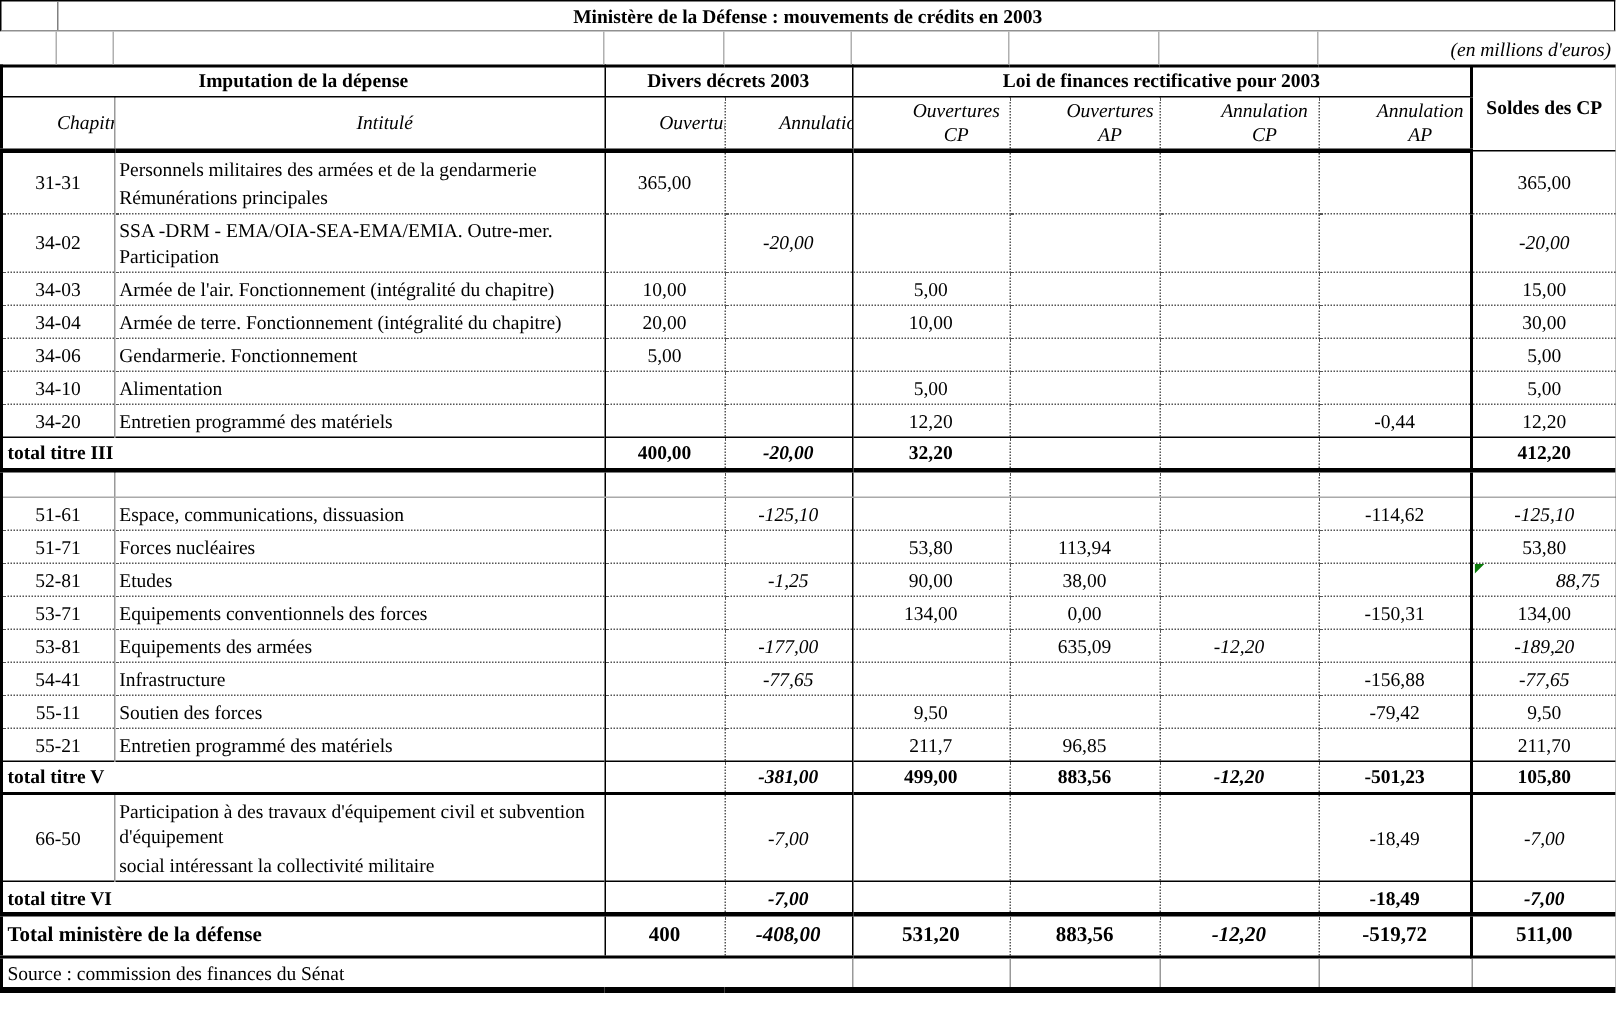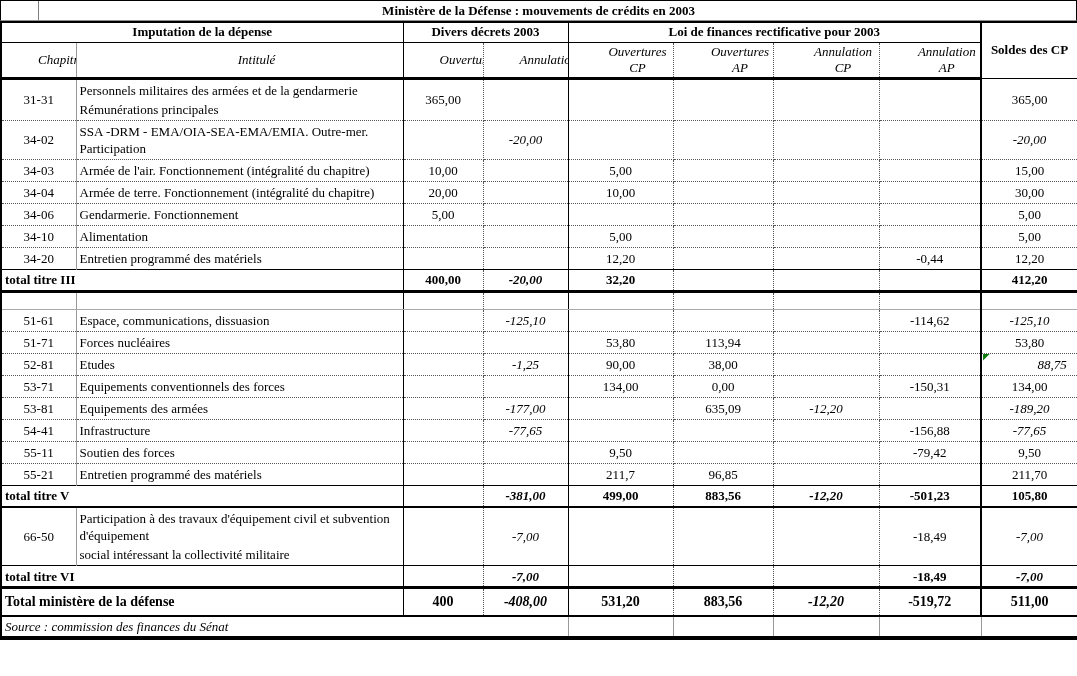--- a/index.html
+++ b/index.html
@@ -65,21 +65,21 @@
   tbody td.tint div { padding: 1px 0; }
   tbody td.lbl { text-align: left; font-weight: bold; }
 
   tr.r-blank td { border-bottom: 1px solid #aaa; height: 18px; }
   tr.r-total td { border-top: 1px solid #000; border-bottom: 1px solid #000; font-weight: bold; height: 22px; }
   tr.r-t3 td { border-bottom: 3px solid #000; }
   tr.r-t5 td { border-bottom: 2px solid #000; }
   tr.r-t6 td { border-bottom: 3px solid #000; }
   tr.r-grand td { border-top: 1px solid #000; border-bottom: 2px solid #000; font-weight: bold; height: 28px; font-size: 14px; }
   tr.r-source td { border-bottom: none; height: 20px; }
-  tr.r-source td.src { text-align: left; font-style: italic; font-weight: normal; font-size: 13px; }
+  tr.r-source td.src { text-align: left; font-weight: normal; font-size: 13px; }
   tr.r-source td.sv { border-left: 1px solid #999; border-right: none; }
 
   .it { font-style: italic; }
   .rel { position: relative; padding-left: 48px; }
   .tri {
     position: absolute; top: 0; left: 1px;
     width: 7px; height: 7px;
     background: #0a7a0a;
     clip-path: polygon(0 0, 100% 0, 0 100%);
   }
@@ -87,20 +87,31 @@
 </head>
 <body>
 
 <div class="sheet">
 
   <div class="title-row">
     <div class="vl dark" style="left:37px"></div>
     <span>Ministère de la Défense : mouvements de crédits en 2003</span>
   </div>
 
+  <div class="note-row">
+    <div class="vl" style="left:37px"></div>
+    <div class="vl" style="left:75px"></div>
+    <div class="vl" style="left:402px"></div>
+    <div class="vl" style="left:482px"></div>
+    <div class="vl" style="left:567px"></div>
+    <div class="vl" style="left:672px"></div>
+    <div class="vl" style="left:772px"></div>
+    <div class="vl" style="left:878px"></div>
+    <span>(en millions d'euros)</span>
+  </div>
 
   <table>
     <colgroup>
       <col style="width:75px">
         <col style="width:327px">
         <col style="width:80px">
       <col style="width:85px">
         <col style="width:105px">
         <col style="width:100px">
       <col style="width:106px">

